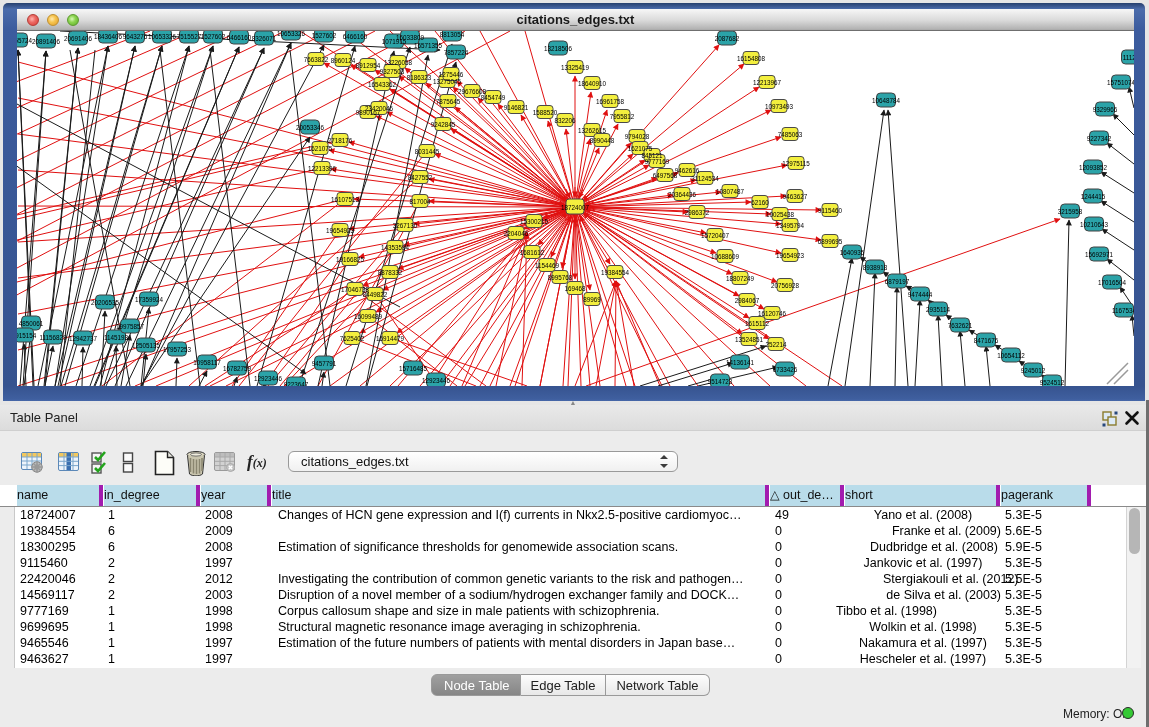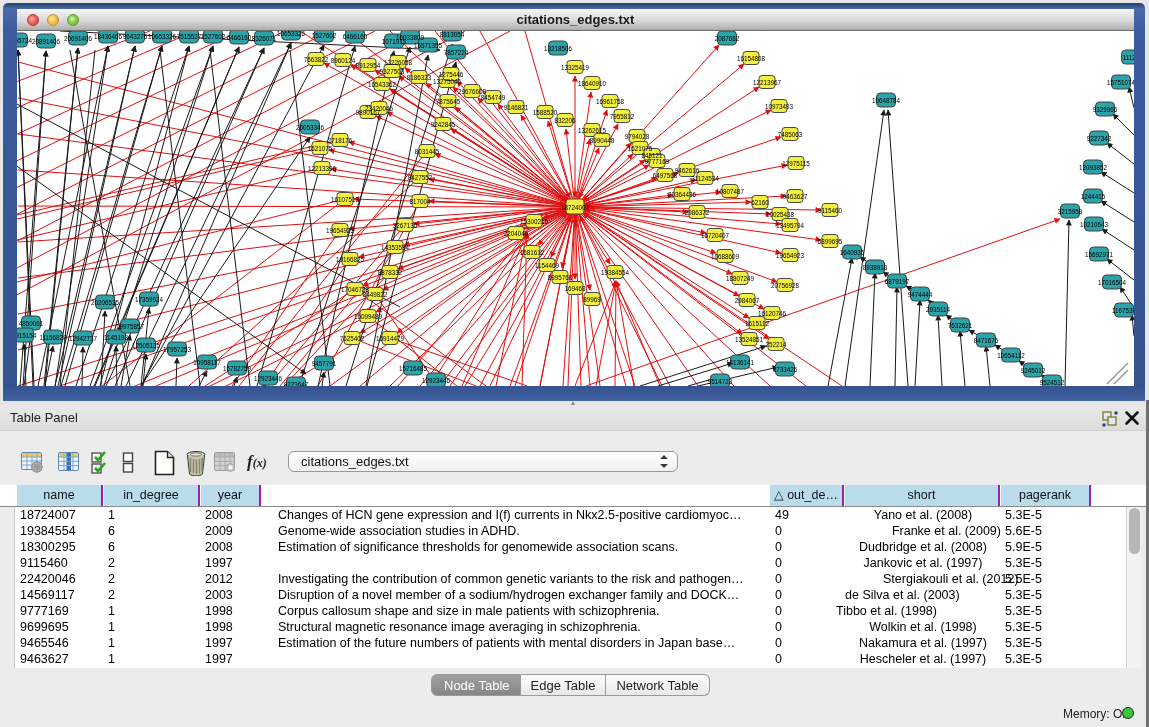--- a/index.html
+++ b/index.html
@@ -26,22 +26,22 @@
   font-weight:bold; color:#222; font-family:"Liberation Serif",serif; }
 .fx i { font-size:12px; }
 #combo { position:absolute; left:288px; top:451px; width:390px; height:21px;
   background:linear-gradient(#ffffff,#f0f0f0); border:1px solid #999; border-radius:6px;
   font-size:13px; line-height:19px; padding-left:12px; color:#111; }
 #combo .up { position:absolute; right:9px; top:3px; width:0; height:0;
   border-left:4px solid transparent; border-right:4px solid transparent; border-bottom:4.5px solid #3c3c3c; }
 #combo .dn { position:absolute; right:9px; bottom:3px; width:0; height:0;
   border-left:4px solid transparent; border-right:4px solid transparent; border-top:4.5px solid #3c3c3c; }
 #thead { position:absolute; left:0; top:485px; width:1149px; height:22px; background:#fff; }
-.hc { position:absolute; top:0; height:21px; background:#b9dcea; border-right:2px solid #a21caf;
-  text-align:center; font-size:12.5px; color:#111; line-height:21px; }
+.hc { position:absolute; top:0; height:21px; background:#b9dcea; border-right:4px solid #a21caf;
+  text-align:left; font-size:12.5px; color:#111; line-height:21px; }
 #thead { border-bottom:1px solid #8a8a8a; }
 #tbl { position:absolute; left:14px; top:485px; width:1126px; height:183px; background:#fff; border-left:1px solid #c8c8c8; }
 .trow { position:absolute; left:0; width:1149px; height:16px; font-size:12.5px; color:#000; }
 .trow span { position:absolute; top:0; line-height:16px; white-space:nowrap; }
 #sb { position:absolute; left:1126px; top:507px; width:15px; height:161px; background:#f2f2f2; border-left:1px solid #d4d4d4; }
 #sb .th { position:absolute; left:2px; top:1px; width:11px; height:46px; background:#b6b6b6; border-radius:6px; }
 #redge { position:absolute; left:1146px; top:400px; width:3px; height:327px; background:#6e6e6e; }
 #tabs { position:absolute; left:431px; top:674px; height:22px; font-size:13px; }
 .seg { float:left; height:22px; line-height:21px; padding:0 10px; background:linear-gradient(#fdfdfd,#e8e8e8);
   border:1px solid #9a9a9a; border-left:none; color:#222; }
@@ -687,50 +687,50 @@
  <path d="M2 7h19M2 11.3h19M2 15.6h19M7 3v17M12 3v17M17 3v17" stroke="#a8a8a8"></path>
  <circle cx="17.5" cy="17.5" r="4" fill="#c4c4c4" stroke="#aaa"></circle>
  <path d="M15.8 15.8l3.4 3.4M19.2 15.8l-3.4 3.4" stroke="#fff" stroke-width="1.4"></path>
 </svg>
 <div class="fx">f<i>(x)</i></div>
 
 <div id="combo">citations_edges.txt<span class="up"></span><span class="dn"></span></div>
 <div id="thead">
     <div class="hc" style="left:17px;width:86px">name</div>
     <div class="hc" style="left:104px;width:96px">in_degree</div>
-    <div class="hc" style="left:201px;width:60px">year</div>
+    <div class="hc" style="left:201px;width:70px">year</div>
+    <div class="hc" style="left:272px;width:497px">title</div>
     <div class="hc" style="left:770px;width:74px">△ out_de…</div>
     <div class="hc" style="left:845px;width:155px">short</div>
     <div class="hc" style="left:1001px;width:90px">pagerank</div>
   </div>
 <div class="trow" style="top:507px">
 <span style="left:20px">18724007</span>
     <span style="left:108px">1</span>
     <span style="left:205px">2008</span>
     <span style="left:278px">Changes of HCN gene expression and I(f) currents in Nkx2.5-positive cardiomyoc…</span>
     <span style="left:775px">49</span>
     <span style="left:845px;width:156px;text-align:center">Yano et al. (2008)</span>
     <span style="left:1005px">5.3E-5</span>
   </div>
 <div class="trow" style="top:523px">
 <span style="left:20px">19384554</span>
     <span style="left:108px">6</span>
     <span style="left:205px">2009</span>
-    <span style="left:278px">Genome-wide association studies in ADHD.</span>
     <span style="left:775px">0</span>
     <span style="left:845px;width:156px;text-align:right">Franke et al. (2009)</span>
     <span style="left:1005px">5.6E-5</span>
   </div>
 <div class="trow" style="top:539px">
 <span style="left:20px">18300295</span>
     <span style="left:108px">6</span>
     <span style="left:205px">2008</span>
     <span style="left:278px">Estimation of significance thresholds for genomewide association scans.</span>
     <span style="left:775px">0</span>
-    <span style="left:845px;width:156px;text-align:center">Dudbridge et al. (2008)</span>
+    <span style="left:870px;width:156px;text-align:left">Dudbridge et al. (2008)</span>
     <span style="left:1005px">5.9E-5</span>
   </div>
 <div class="trow" style="top:555px">
 <span style="left:20px">9115460</span>
     <span style="left:108px">2</span>
     <span style="left:205px">1997</span>
     <span style="left:775px">0</span>
     <span style="left:845px;width:156px;text-align:center">Jankovic et al. (1997)</span>
     <span style="left:1005px">5.3E-5</span>
   </div>
@@ -742,21 +742,21 @@
     <span style="left:775px">0</span>
     <span style="left:883px;width:156px;text-align:left">Stergiakouli et al. (2012)</span>
     <span style="left:1005px">5.5E-5</span>
   </div>
 <div class="trow" style="top:587px">
 <span style="left:20px">14569117</span>
     <span style="left:108px">2</span>
     <span style="left:205px">2003</span>
     <span style="left:278px">Disruption of a novel member of a sodium/hydrogen exchanger family and DOCK…</span>
     <span style="left:775px">0</span>
-    <span style="left:845px;width:156px;text-align:left">de Silva et al. (2003)</span>
+    <span style="left:845px;width:156px;text-align:right">de Silva et al. (2003)</span>
     <span style="left:1005px">5.3E-5</span>
   </div>
 <div class="trow" style="top:603px">
 <span style="left:20px">9777169</span>
     <span style="left:108px">1</span>
     <span style="left:205px">1998</span>
     <span style="left:278px">Corpus callosum shape and size in male patients with schizophrenia.</span>
     <span style="left:775px">0</span>
     <span style="left:836px;width:156px;text-align:left">Tibbo et al. (1998)</span>
     <span style="left:1005px">5.3E-5</span>

